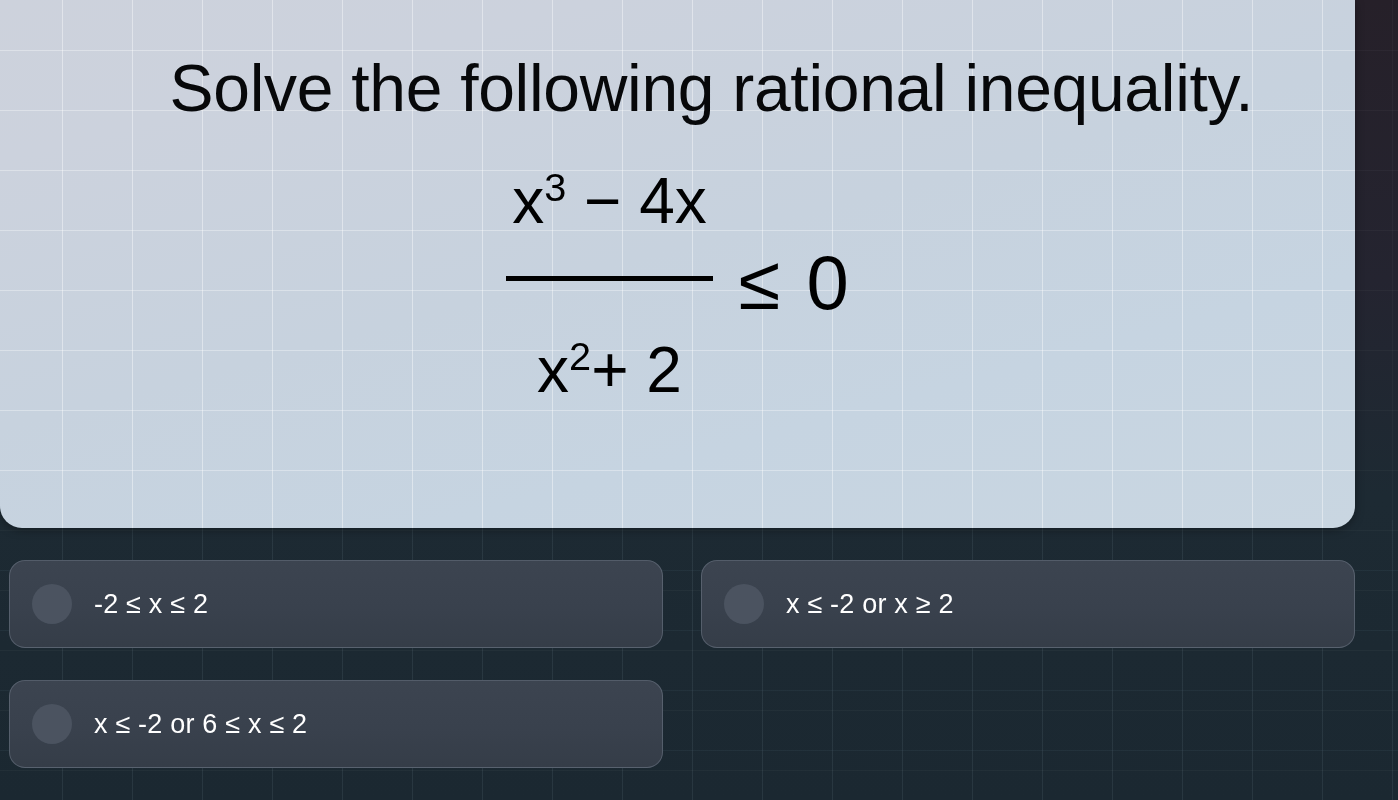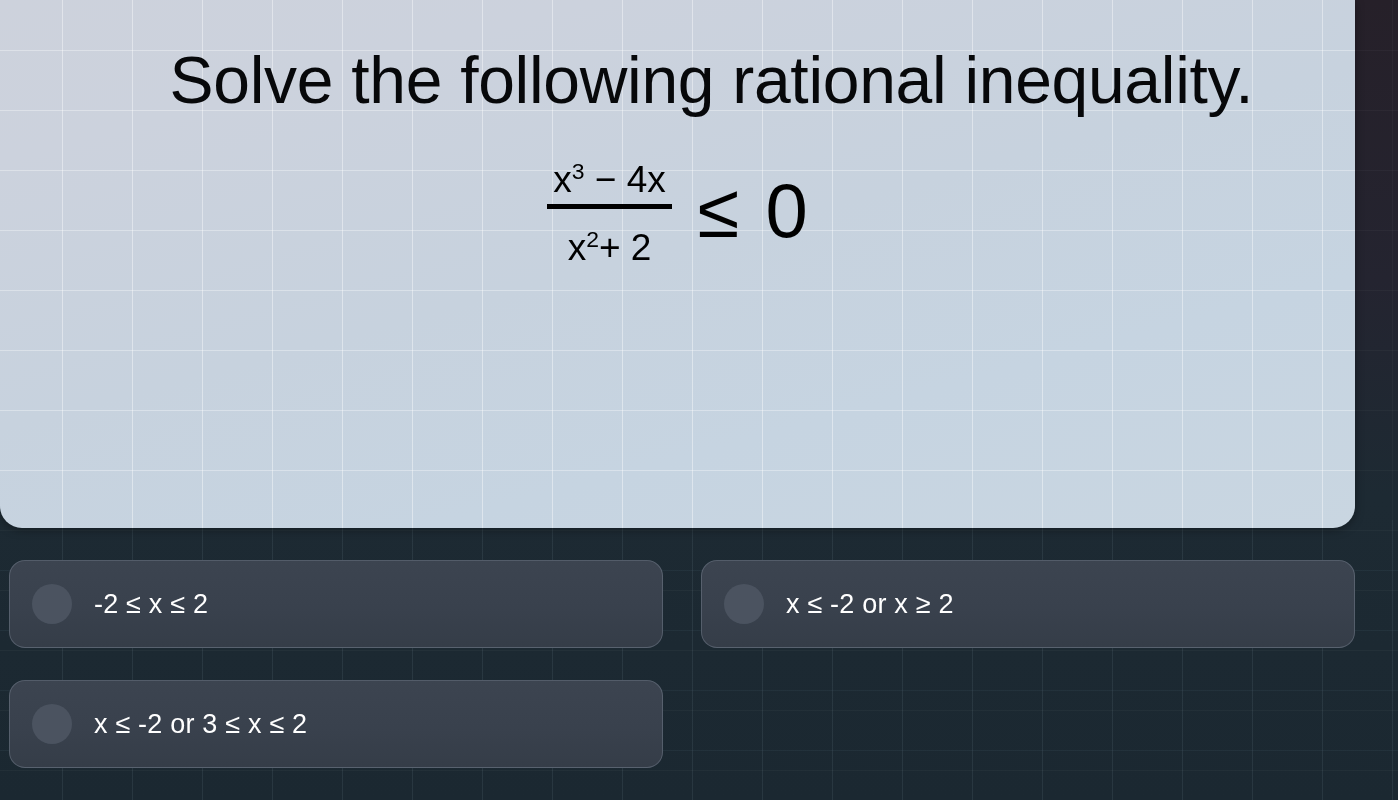--- a/index.html
+++ b/index.html
@@ -68,21 +68,21 @@
     pointer-events: none;
   }
 
   #question-inner {
     position: relative;
     z-index: 2;
     padding: 0;
   }
 
   #question-title {
-    margin: 4px;
+    margin: 12px;
     padding: 38px 72px 0 140px;
     font-size: 66px;
     line-height: 1.16;
     font-weight: 400;
     color: #07080a;
     text-align: center;
     letter-spacing: -0.3px;
   }
 
   
@@ -91,22 +91,23 @@
     align-items: center;
     justify-content: center;
     gap: 26px;
     margin-top: 42px;
     color: #000000;
   }
   .fraction {
     display: inline-flex;
     flex-direction: column;
     align-items: center;
-    font-size: 37px;
+    font-size: 64px;
     line-height: 1;
+    gap: 37px;
   }
   .numerator, .denominator {
     padding: 0 6px;
     white-space: nowrap;
   }
   .numerator { padding-bottom: 6px; }
   .fraction-bar {
     width: 100%;
     height: 5px;
     background: #000;
@@ -206,18 +207,18 @@
     </div>
 
     <div class="option">
       <span class="option-radio"></span>
       <span class="option-label">x ≤ -2 or x ≥ 2</span>
     </div>
 
 
     <div class="option">
       <span class="option-radio"></span>
-      <span class="option-label">x ≤ -2 or 3 ≤ x ≤ 2</span>
+      <span class="option-label">x ≤ -2 or 6 ≤ x ≤ 2</span>
     </div>
 
   </div>
 
 </div>
 
 </body></html>

